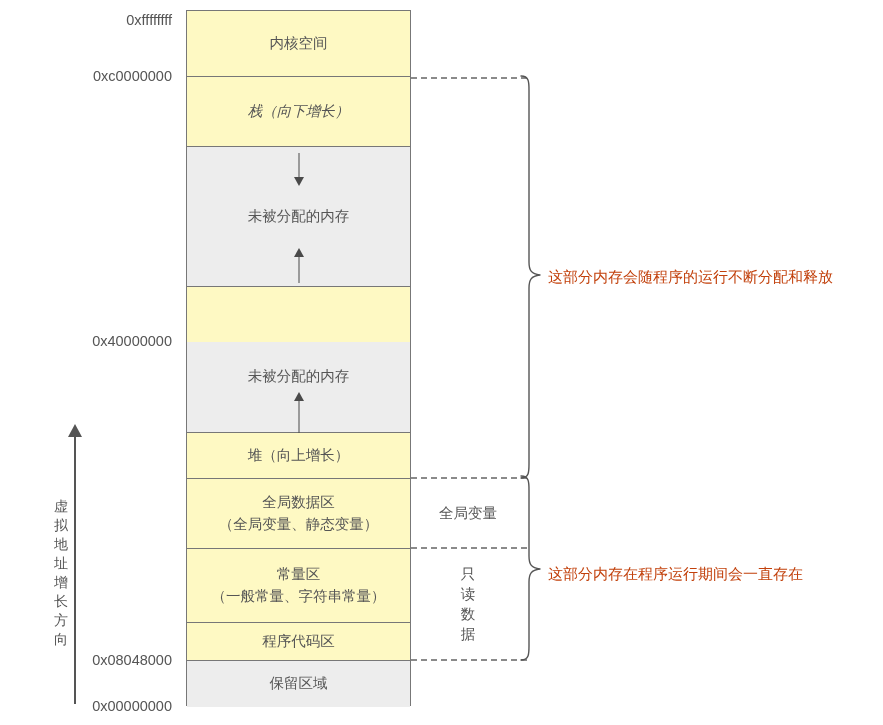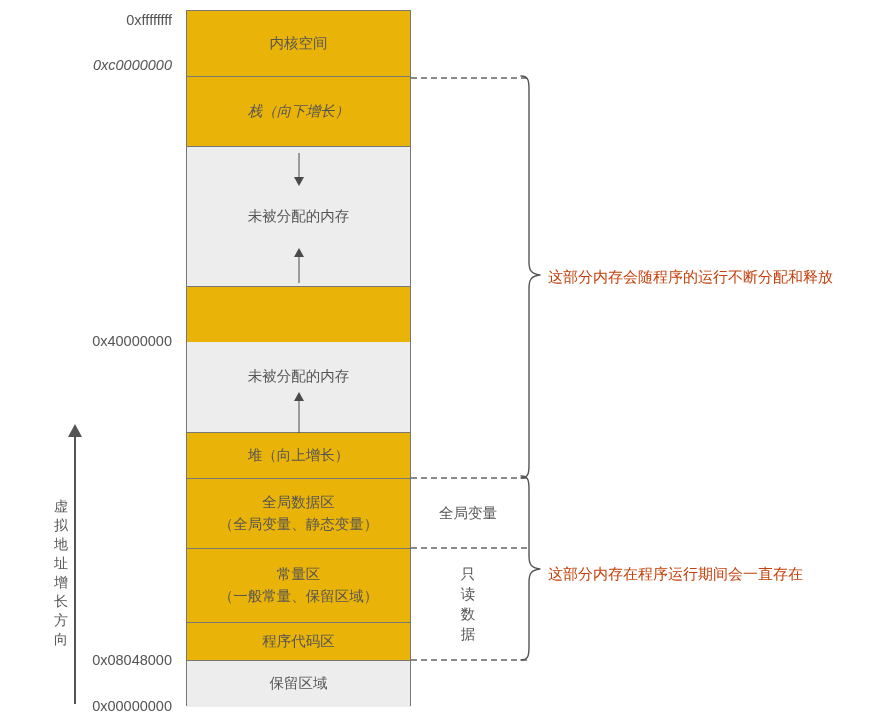--- a/index.html
+++ b/index.html
@@ -18,21 +18,21 @@
 
   
   #memory-column {
     position: absolute;
     left: 186px;
     top: 10px;
     width: 225px;
     height: 696px;
     border: 1px solid #777777;
     box-sizing: border-box;
-    background: #eab308;
+    background: #fef9c3;
   }
   .mem-seg {
     position: absolute;
     left: 0;
     width: 100%;
     box-sizing: border-box;
     display: flex;
     flex-direction: column;
     align-items: center;
     justify-content: center;
@@ -159,21 +159,21 @@
     font-size: 14.5px;
     line-height: 20px;
     color: #555555;
   }
   #ro-data-label span { display: block; }
 </style>
 </head>
 <body>
 
 <div class="addr-label" style="top:12px;">0xffffffff</div>
-<div class="addr-label" style="top:57px;font-style:italic;">0xc0000000</div>
+<div class="addr-label" style="top:68px;">0xc0000000</div>
 <div class="addr-label" style="top:333px;">0x40000000</div>
 <div class="addr-label" style="top:652px;">0x08048000</div>
 <div class="addr-label" style="top:698px;">0x00000000</div>
 
 <div id="growth-axis-head"></div>
 <div id="growth-axis"></div>
 <div id="growth-axis-label">
   <span>虚</span>
   <span>拟</span>
   <span>地</span>
@@ -213,21 +213,21 @@
     <span class="seg-line">堆（向上增长）</span>
   </div>
 
   <div class="mem-seg divider-bottom" style="top:468px;height:70px;">
     <span class="seg-line">全局数据区</span>
     <span class="seg-line">（全局变量、静态变量）</span>
   </div>
 
   <div class="mem-seg divider-bottom" style="top:538px;height:74px;">
     <span class="seg-line">常量区</span>
-    <span class="seg-line">（一般常量、保留区域）</span>
+    <span class="seg-line">（一般常量、字符串常量）</span>
   </div>
 
   <div class="mem-seg divider-bottom" style="top:612px;height:38px;">
     <span class="seg-line">程序代码区</span>
   </div>
 
   <div class="mem-seg shaded" style="top:650px;height:46px;">
     <span class="seg-line">保留区域</span>
   </div>
 

